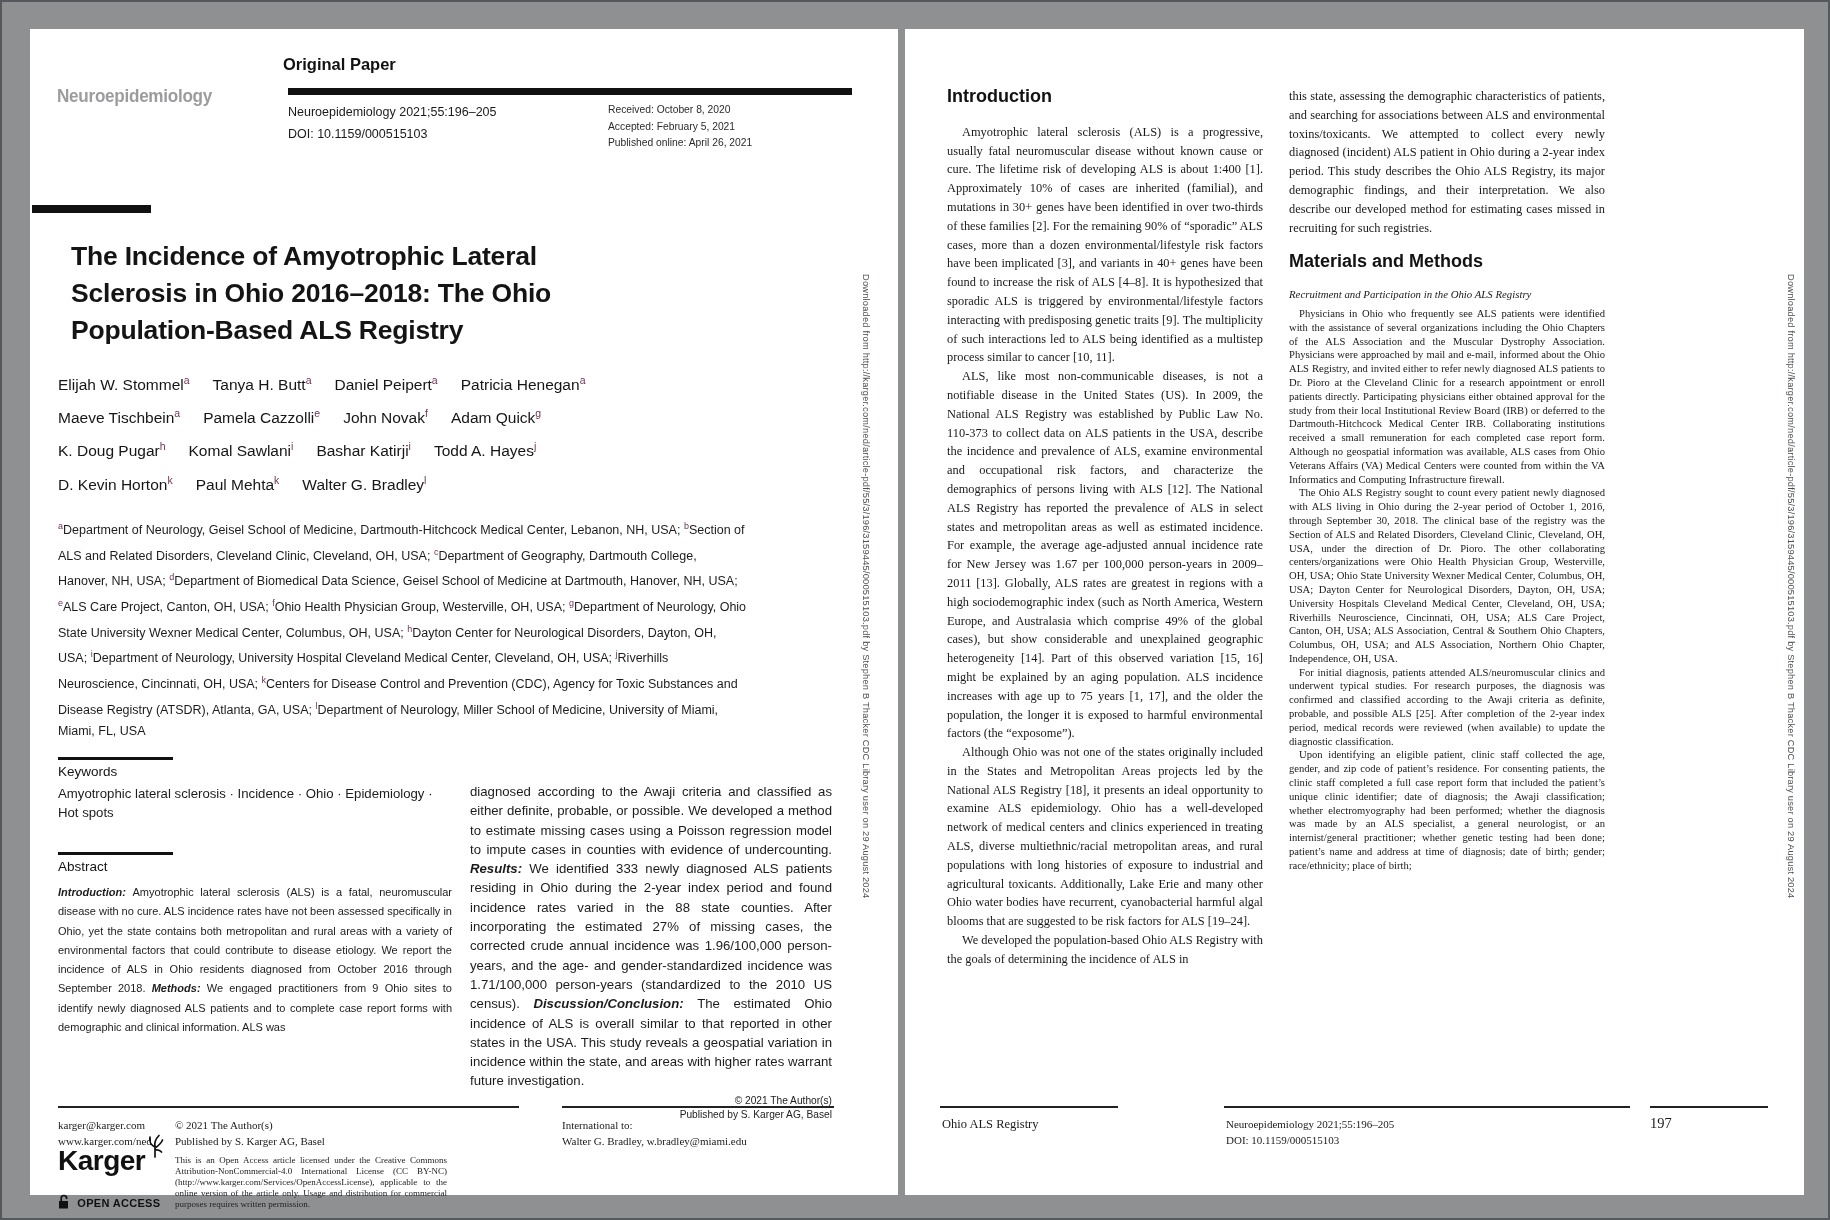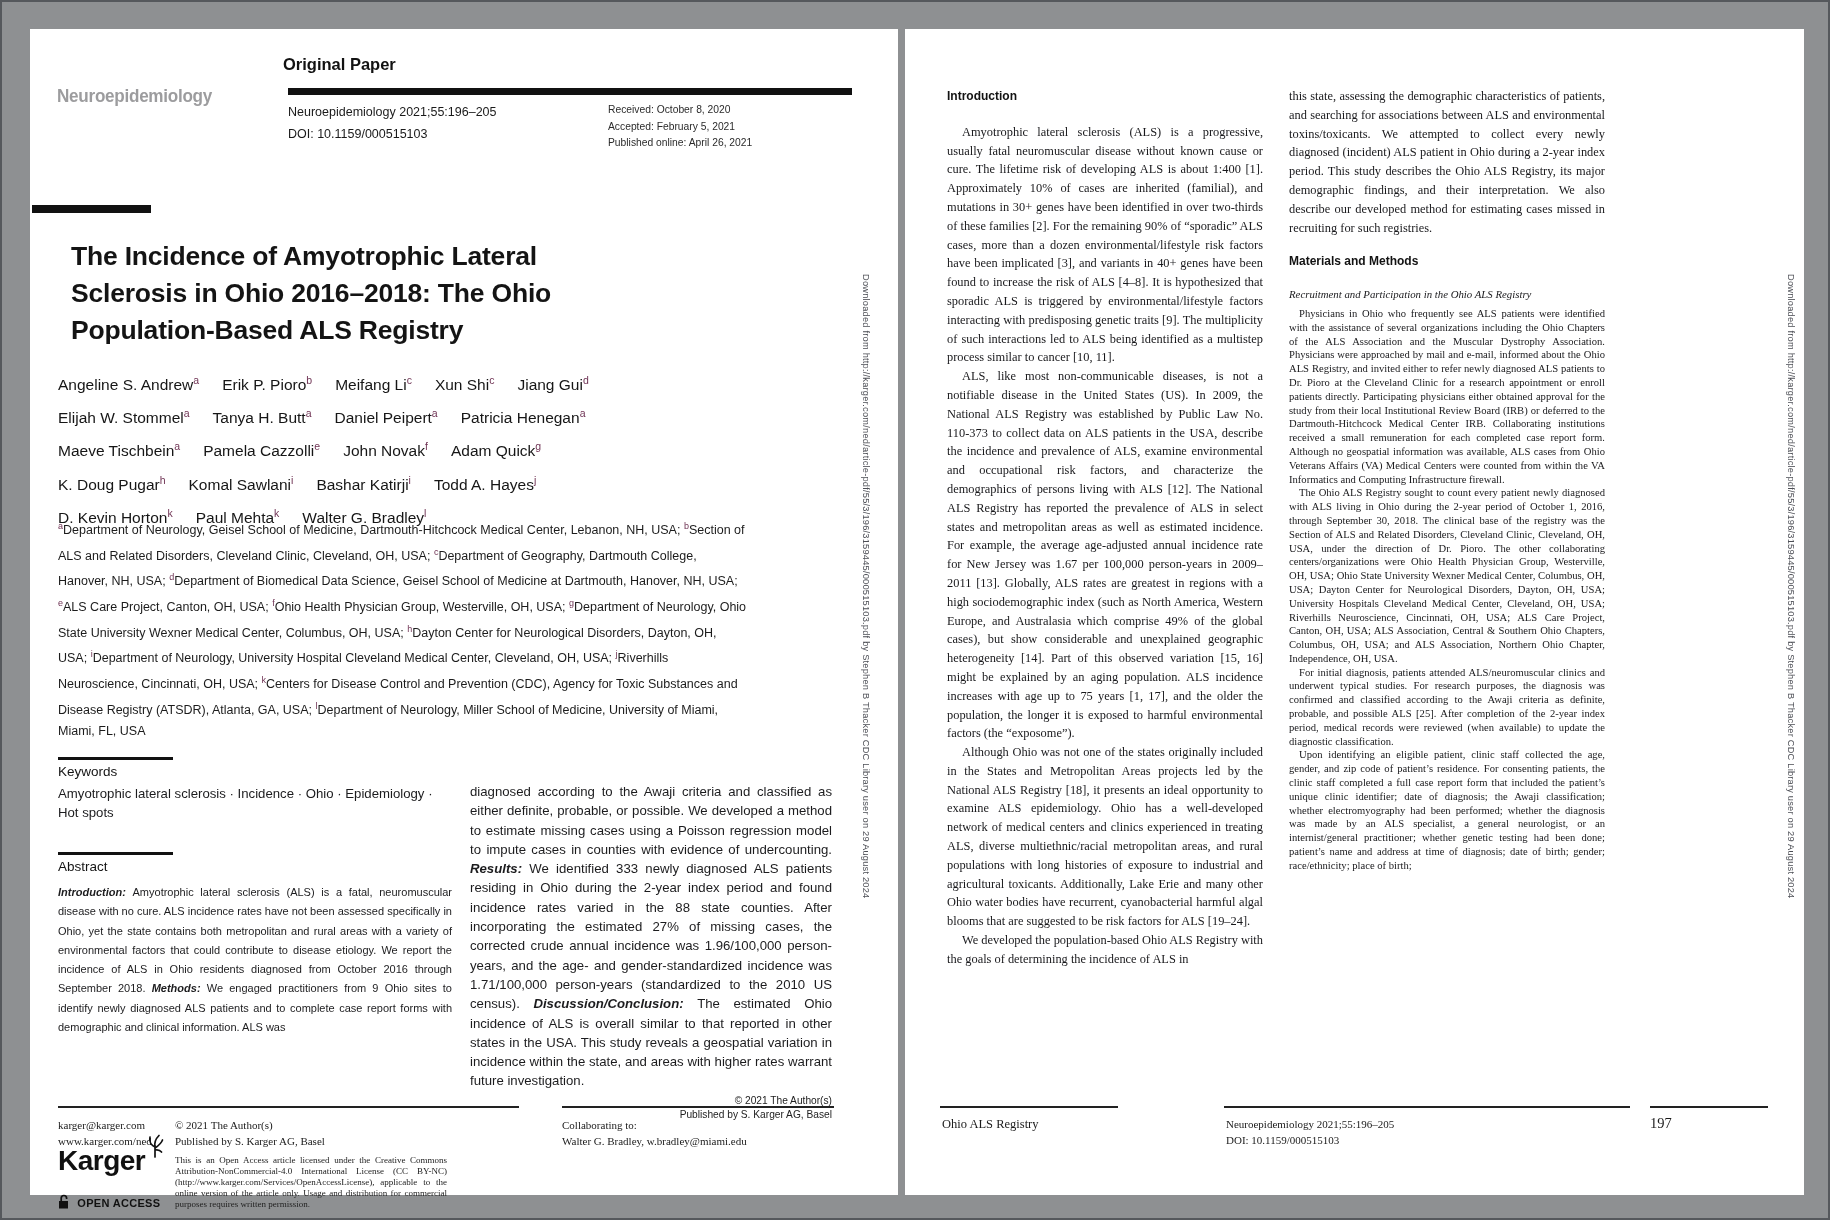--- a/index.html
+++ b/index.html
@@ -73,21 +73,21 @@
   .foot-corr { position:absolute; left:532px; top:1088px; font-size:11px; line-height:16px; color:#1a1a1a; }
   .karger-logo { position:absolute; left:28px; top:1116px; font-size:28px; font-weight:600; letter-spacing:-0.5px; color:#111; }
   .karger-hand { position:absolute; left:86px; top:-12px; }
   .open-access { position:absolute; left:28px; top:1165px; font-size:11px; font-weight:bold; letter-spacing:0.3px; color:#111; }
   .open-access svg { vertical-align:-2px; margin-right:4px; }
 
   
   .col { position:absolute; top:58px; width:316px; font-family:"Liberation Serif", serif;
          font-size:12.4px; line-height:18.8px; color:#18181b; }
   .col1 { left:42px; } .col2 { left:384px; }
-  .col-heading { font-family:"Liberation Sans", sans-serif; font-size:12px; font-weight:bold; color:#121212; margin:0 0 17px; }
+  .col-heading { font-family:"Liberation Sans", sans-serif; font-size:18px; font-weight:bold; color:#121212; margin:0 0 17px; }
   .para + .col-heading { margin-top:15px; }
   .col-subheading { font-style:italic; font-size:10.8px; line-height:13.8px; margin:0 0 5px; }
   .para { margin:0; text-align:justify; text-indent:15px; hyphens:auto; }
   .para.noindent { text-indent:0; }
   .para.small { font-size:10.6px; line-height:13.8px; text-indent:10px; }
 
   .p2-rule { position:absolute; top:1077px; height:1.6px; background:#222; }
   .p2-rule-a { left:35px;  width:178px; }
   .p2-rule-b { left:319px; width:406px; }
   .p2-rule-c { left:745px; width:118px; }
@@ -128,21 +128,20 @@
     </div>
 
     <div class="title-bar"></div>
     <h1 class="title" id="title">
         <div>The Incidence of Amyotrophic Lateral</div>
         <div>Sclerosis in Ohio 2016–2018: The Ohio</div>
         <div>Population-Based ALS Registry</div>
       </h1>
 
     <div class="authors" id="authors">
-        <div class="author-line"><span class="author"><span>Angeline S. Andrew</span><sup>a</sup></span><span class="author"><span>Erik P. Pioro</span><sup>b</sup></span><span class="author"><span>Meifang Li</span><sup>c</sup></span><span class="author"><span>Xun Shi</span><sup>c</sup></span><span class="author"><span>Jiang Gui</span><sup>d</sup></span></div>
         <div class="author-line"><span class="author"><span>Elijah W. Stommel</span><sup>a</sup></span><span class="author"><span>Tanya H. Butt</span><sup>a</sup></span><span class="author"><span>Daniel Peipert</span><sup>a</sup></span><span class="author"><span>Patricia Henegan</span><sup>a</sup></span></div>
         <div class="author-line"><span class="author"><span>Maeve Tischbein</span><sup>a</sup></span><span class="author"><span>Pamela Cazzolli</span><sup>e</sup></span><span class="author"><span>John Novak</span><sup>f</sup></span><span class="author"><span>Adam Quick</span><sup>g</sup></span></div>
         <div class="author-line"><span class="author"><span>K. Doug Pugar</span><sup>h</sup></span><span class="author"><span>Komal Sawlani</span><sup>i</sup></span><span class="author"><span>Bashar Katirji</span><sup>i</sup></span><span class="author"><span>Todd A. Hayes</span><sup>j</sup></span></div>
         <div class="author-line"><span class="author"><span>D. Kevin Horton</span><sup>k</sup></span><span class="author"><span>Paul Mehta</span><sup>k</sup></span><span class="author"><span>Walter G. Bradley</span><sup>l</sup></span></div>
       </div>
     <div class="affils" id="affils"><sup>a</sup><span>Department of Neurology, Geisel School of Medicine, Dartmouth-Hitchcock Medical Center, Lebanon, NH, USA; </span><sup>b</sup><span>Section of ALS and Related Disorders, Cleveland Clinic, Cleveland, OH, USA; </span><sup>c</sup><span>Department of Geography, Dartmouth College, Hanover, NH, USA; </span><sup>d</sup><span>Department of Biomedical Data Science, Geisel School of Medicine at Dartmouth, Hanover, NH, USA; </span><sup>e</sup><span>ALS Care Project, Canton, OH, USA; </span><sup>f</sup><span>Ohio Health Physician Group, Westerville, OH, USA; </span><sup>g</sup><span>Department of Neurology, Ohio State University Wexner Medical Center, Columbus, OH, USA; </span><sup>h</sup><span>Dayton Center for Neurological Disorders, Dayton, OH, USA; </span><sup>i</sup><span>Department of Neurology, University Hospital Cleveland Medical Center, Cleveland, OH, USA; </span><sup>j</sup><span>Riverhills Neuroscience, Cincinnati, OH, USA; </span><sup>k</sup><span>Centers for Disease Control and Prevention (CDC), Agency for Toxic Substances and Disease Registry (ATSDR), Atlanta, GA, USA; </span><sup>l</sup><span>Department of Neurology, Miller School of Medicine, University of Miami, Miami, FL, USA</span></div>
 
     <div class="kw-rule"></div>
     <div class="kw-head">Keywords</div>
     <div class="kw-text">Amyotrophic lateral sclerosis · Incidence · Ohio · Epidemiology · Hot spots</div>
@@ -187,21 +186,21 @@
       <span>
         <svg width="12" height="15" viewBox="0 0 12 15">
           <rect x="1" y="7" width="9" height="7.5" fill="#111"></rect>
           <path d="M3.2 7 V4.2 a2.7 2.7 0 0 1 5.4 0 V5" fill="none" stroke="#111" stroke-width="1.7"></path>
         </svg>
       </span>
       <span>OPEN ACCESS</span>
     </div>
 
     <div class="foot-corr serif">
-      <div>Collaborating to:</div>
+      <div>International to:</div>
       <div>Walter G. Bradley, w.bradley@miami.edu</div>
     </div>
 
     <div class="watermark wm-left">Downloaded from http://karger.com/ned/article-pdf/55/3/196/3159445/000515103.pdf by Stephen B Thacker CDC Library user on 29 August 2024</div>
   </div>
 
   <div class="page page-right">
 
     <div class="col col1">
         <div class="col-heading">Introduction</div>

